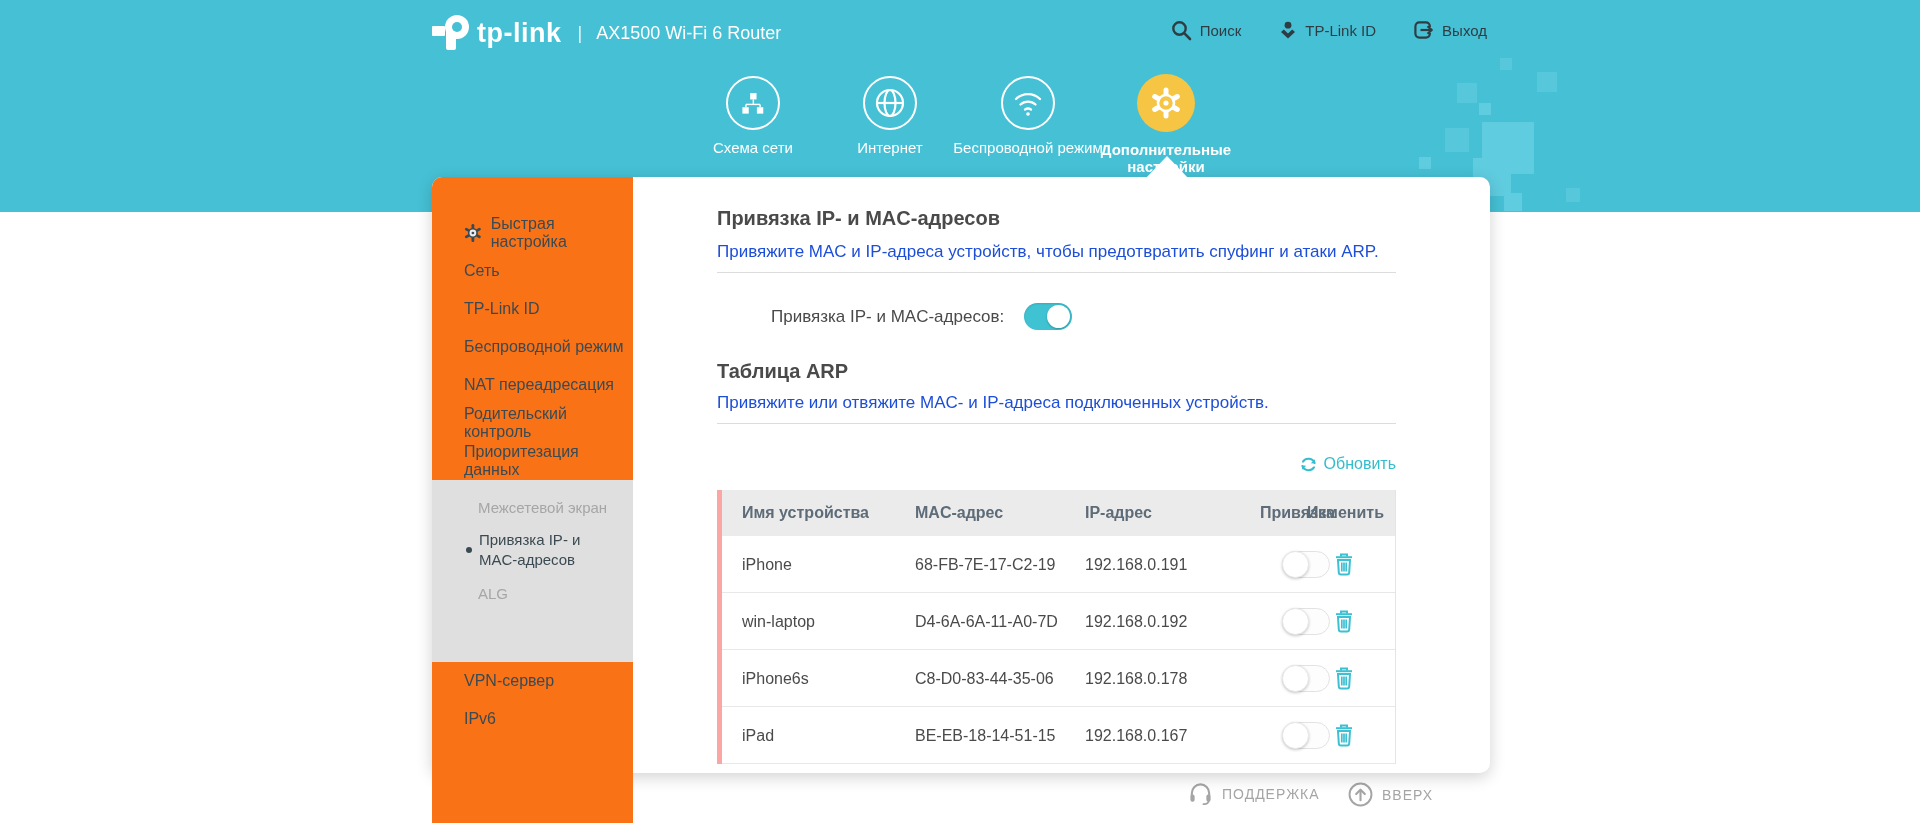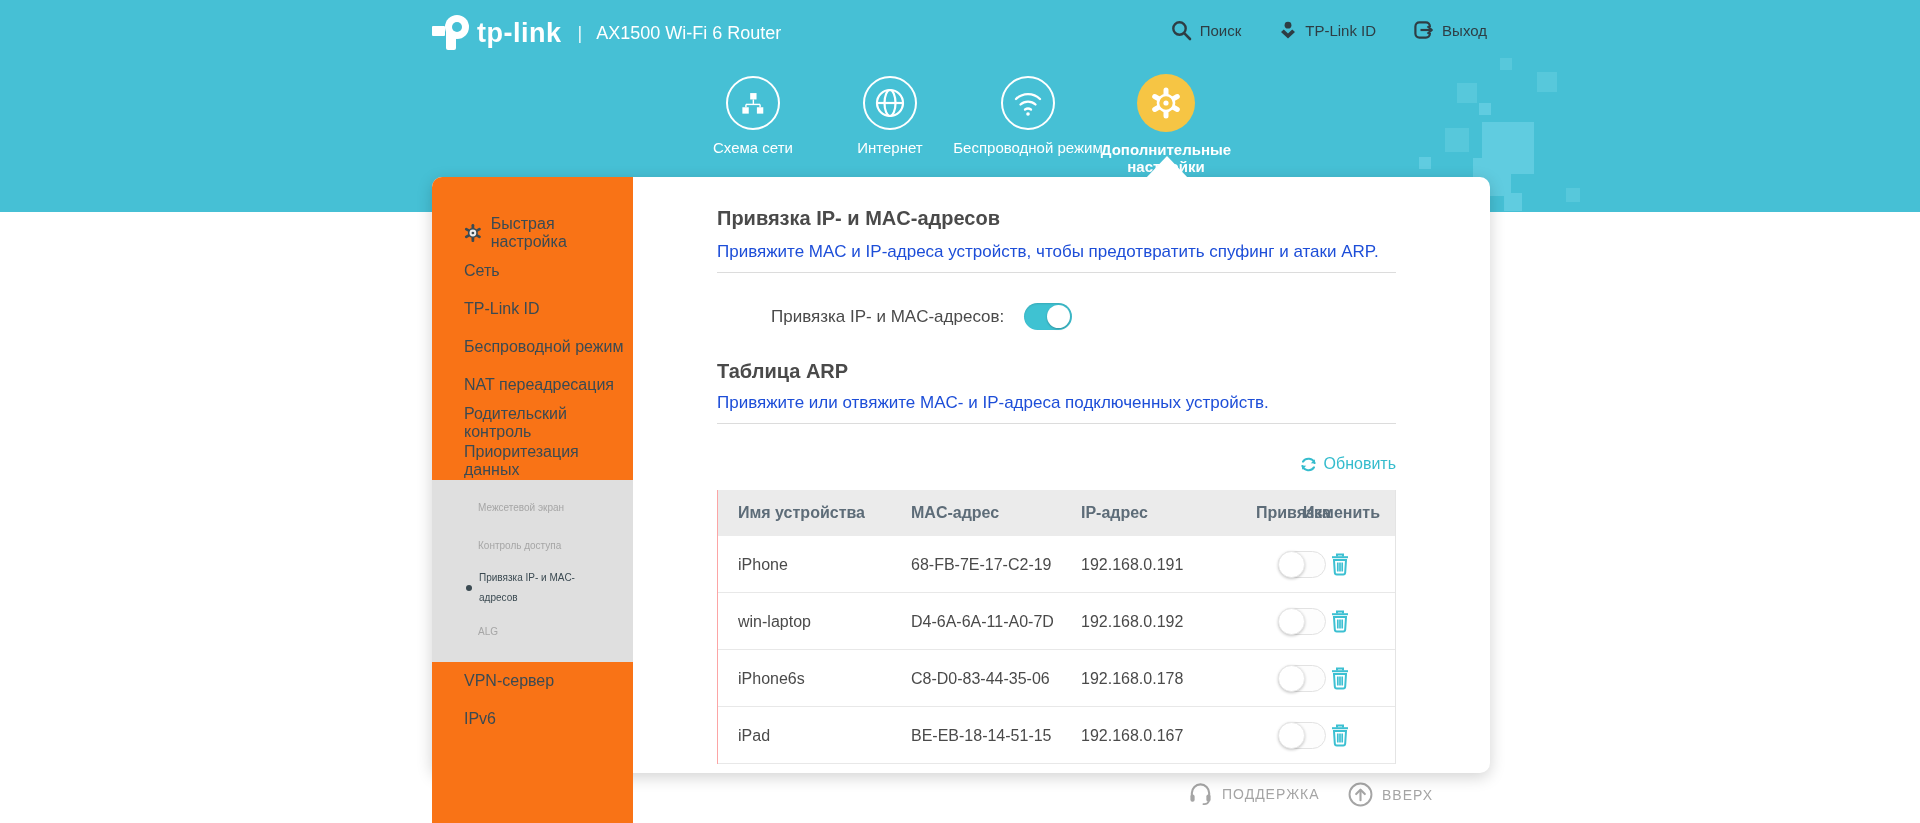--- a/index.html
+++ b/index.html
@@ -34,21 +34,21 @@
 
   
   .card { position:absolute; left:432px; top:177px; width:1058px; height:596px; background:#ffffff;
     border-radius:10px; box-shadow:0 4px 16px rgba(0,0,0,0.18); z-index:3; }
   .sidebar { position:absolute; left:432px; top:177px; width:201px; height:646px; background:#f97316;
     border-radius:10px 0 0 0; z-index:4; padding-top:37px; }
   .sideitem { height:38px; display:flex; align-items:center; padding-left:32px; font-size:16px;
     color:#3b4a52; cursor:pointer; gap:9px; }
   .sideitem.active { background:#fcc73b; border-radius:0 0 14px 0; color:#333; }
   .submenu { height:182px; background:#dfdfdf; padding-top:8px; margin-top:0; }
-  .subitem { height:38px; display:flex; align-items:center; padding-left:46px; font-size:10px;
+  .subitem { height:38px; display:flex; align-items:center; padding-left:46px; font-size:15px;
     color:#a6a6a6; cursor:pointer; }
   .subitem.active { color:#3b4a52; height:48px; line-height:20px; padding-left:34px; align-items:center; }
   .subitem.active .bullet { width:6px; height:6px; border-radius:50%; background:#3b4a52;
     display:inline-block; margin-right:7px; flex:0 0 6px; align-self:center; }
   .subitem.active span.sublabel { display:inline-block; width:130px; }
 
   
   .content { position:absolute; left:633px; top:177px; width:857px; height:596px; z-index:4;
     padding:0 94px 0 84px; overflow:hidden; }
   h2.sect { margin-top:30px; font-size:20px; color:#4a4a4a; font-weight:bold; }
@@ -62,21 +62,21 @@
     background:#fff; box-shadow:0 1px 2px rgba(0,0,0,0.25); }
   .toggle.off { background:#fdfdfd; border:1px solid #e2e2e2; }
   .toggle.off .knob { position:absolute; left:-1px; top:-1px; width:27px; height:27px; border-radius:50%;
     background:#fff; border:1px solid #e8e8e8; box-shadow:0 1px 3px rgba(0,0,0,0.22); }
   .sect2 { margin-top:46px; }
   .desc2 { margin-top:10px; }
   .refreshrow { margin-top:30px; height:20px; display:flex; justify-content:flex-end; }
   .refresh { display:flex; align-items:center; gap:6px; color:#35bccd; font-size:16px; cursor:pointer; }
 
   
-  .arptable { margin-top:16px; border-left:1px solid #fca5a5; border-right:1px solid #e4e4e4; }
+  .arptable { margin-top:16px; border-left:5px solid #fca5a5; border-right:1px solid #e4e4e4; }
   .thead { position:relative; height:46px; background:#ebebeb; font-size:16px; color:#5d6c78; font-weight:bold; }
   .thead span { position:absolute; top:0; line-height:46px; white-space:nowrap; }
   .th-name { left:20px; } .th-mac { left:193px; } .th-ip { left:363px; }
   .th-bind { left:538px; } .th-edit { left:585px; }
   .trow { position:relative; height:57px; border-bottom:1px solid #e8e8e8; font-size:16px; color:#4a4a4a; }
   .trow span.cell { position:absolute; top:0; line-height:57px; white-space:nowrap; }
   .c-name { left:20px; } .c-mac { left:193px; } .c-ip { left:363px; }
   .c-toggle { position:absolute; left:540px; top:15px; }
   .c-trash { position:absolute; left:612px; top:17px; cursor:pointer; }
 
@@ -232,23 +232,20 @@
     </div>
     <div class="sideitem">
       <span>Родительский контроль</span>
     </div>
     <div class="sideitem">
       <span>Приоритезация данных</span>
     </div>
     <div class="submenu">
       <div class="subitem">
         <span>Межсетевой экран</span>
-      </div>
-      <div class="subitem">
-        <span>Контроль доступа</span>
       </div>
       <div class="subitem active">
         <span class="bullet"></span>
         <span class="sublabel">Привязка IP- и MAC-адресов</span>
       </div>
       <div class="subitem">
         <span>ALG</span>
       </div>
     </div>
     <div class="sideitem">

